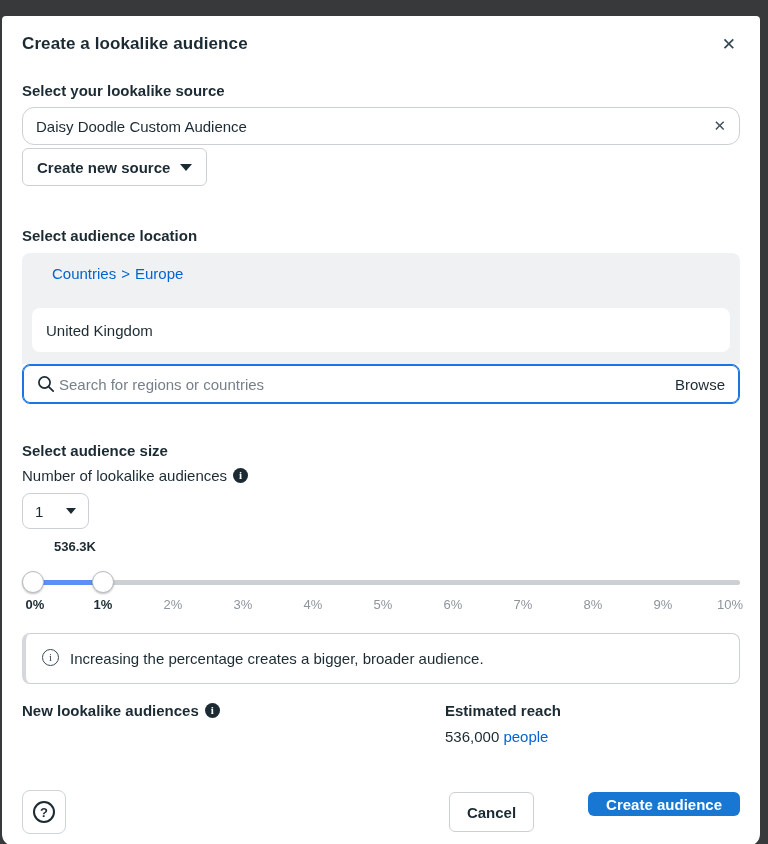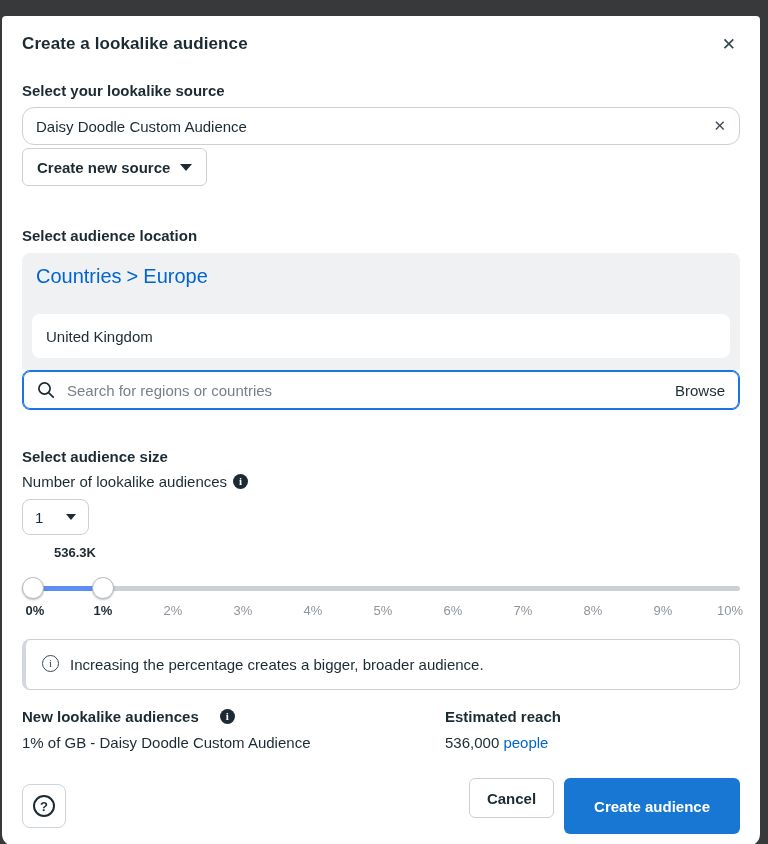--- a/index.html
+++ b/index.html
@@ -43,35 +43,35 @@
   }
   .caret-down {
     width:0; height:0; border-left:6px solid transparent; border-right:6px solid transparent;
     border-top:7px solid #1c2b33; display:inline-block;
   }
   
   .loc-h { margin-top:41px; }
   .loc-box {
     margin-top:9px; background:#eff1f3; border-radius:8px 8px 0 0; padding:12px 10px 12px 10px;
   }
-  .breadcrumb { font-size:20px; padding-left:4px; }
+  .breadcrumb { font-size:15px; padding-left:4px;margin-left:16px; }
   .breadcrumb a { text-decoration:none; cursor:pointer; }
   .bc-sep { margin:0 5px; }
   .loc-row {
     margin-top:26px; background:#ffffff; border-radius:8px; height:44px;
     display:flex; align-items:center; padding:0 14px; font-size:15px; cursor:default;
   }
   .search-wrap {
     position:relative; height:40px; border:1px solid #1b74e4; border-radius:8px;
     display:flex; align-items:center; padding:0 14px; background:#fff;
     box-shadow:0 0 0 1px #1b74e4 inset;
   }
   .search-wrap svg { flex:0 0 auto; }
   .search-input {
-    flex:1; border:none; outline:none; font-size:15px; margin-left:12px;
+    flex:1; border:none; outline:none; font-size:15px; margin-left:4px;
     font-family:"Liberation Sans", sans-serif; color:#1c2b33; background:transparent;
   }
   .search-input::placeholder { color:#77808a; opacity:1; }
   .browse { font-size:15px; color:#1c2b33; cursor:pointer; }
   
   .size-h { margin-top:38px; }
   .count-label { margin-top:8px; font-size:15px; display:flex; align-items:center; gap:6px; }
   .info-filled {
     width:15px; height:15px; border-radius:50%; background:#1c2b33; color:#fff;
     font-size:11px; font-weight:700; display:inline-flex; align-items:center; justify-content:center;
@@ -110,43 +110,44 @@
   }
   .info-outline {
     flex:0 0 auto; width:17px; height:17px; border-radius:50%; border:1.5px solid #3a4a54;
     color:#3a4a54; font-size:11px; display:inline-flex; align-items:center; justify-content:center;
     font-family:"Liberation Serif", serif; margin-top:2px; line-height:1;
   }
   .note-text { font-size:15px; line-height:23px; color:#1c2b33; }
   .note-text span { display:block; }
   
   .summary { margin-top:18px; display:grid; grid-template-columns:423px 1fr; }
-  .sum-head { font-size:15px; font-weight:700; display:flex; align-items:center; gap:21px; }
+  .sum-head { font-size:15px; font-weight:700; display:flex; align-items:center; gap:6px; }
   .sum-val { margin-top:9px; font-size:15px; }
   .link-blue { text-decoration:none; cursor:pointer; }
   
   .footer { margin-top:auto; padding:0 0 12px 0; display:flex; align-items:center; justify-content:space-between; }
   .help-btn {
     width:44px; height:44px; border:1px solid #ccd3da; border-radius:8px; background:#fff;
     display:flex; align-items:center; justify-content:center; cursor:pointer;
   }
   .help-glyph {
     width:22px; height:22px; border-radius:50%; border:2px solid #1c2b33; color:#1c2b33;
     font-size:13px; font-weight:700; display:flex; align-items:center; justify-content:center; line-height:1;
   }
   .footer-right { display:flex; gap:10px; }
   .btn-cancel {
     height:40px; padding:0 17px; background:#fff; border:1px solid #ccd0d5; border-radius:6px;
     font-size:15px; font-weight:600; color:#1c2b33; cursor:pointer;
     font-family:"Liberation Sans", sans-serif;
   }
   .btn-primary {
-    height:56px; padding:0 30px; border:none; border-radius:6px; color:#fff;
+    height:24px; padding:0 18px; border:none; border-radius:6px; color:#fff;
     font-size:15px; font-weight:700; cursor:pointer;
     font-family:"Liberation Sans", sans-serif;
+    margin-left:44px;
   }
 </style>
 </head>
 <body>
 
 <div class="modal">
 
   <div class="hdr">
     <div class="title">Create a lookalike audience</div>
     <button class="close-btn">
@@ -223,21 +224,20 @@
       <span>Increasing the percentage creates a bigger, broader audience.</span>
     </div>
   </div>
 
   <div class="summary">
     <div>
       <div class="sum-head">
         <span>New lookalike audiences</span>
         <span class="info-filled">i</span>
       </div>
-      <div class="sum-val">1% of GB - Daisy Doodle Custom Audience</div>
     </div>
     <div>
       <div class="sum-head">Estimated reach</div>
       <div class="sum-val">
         <span>536,000</span>
         <a class="link-blue" style="color:#0064d1">people</a>
       </div>
     </div>
   </div>
 

